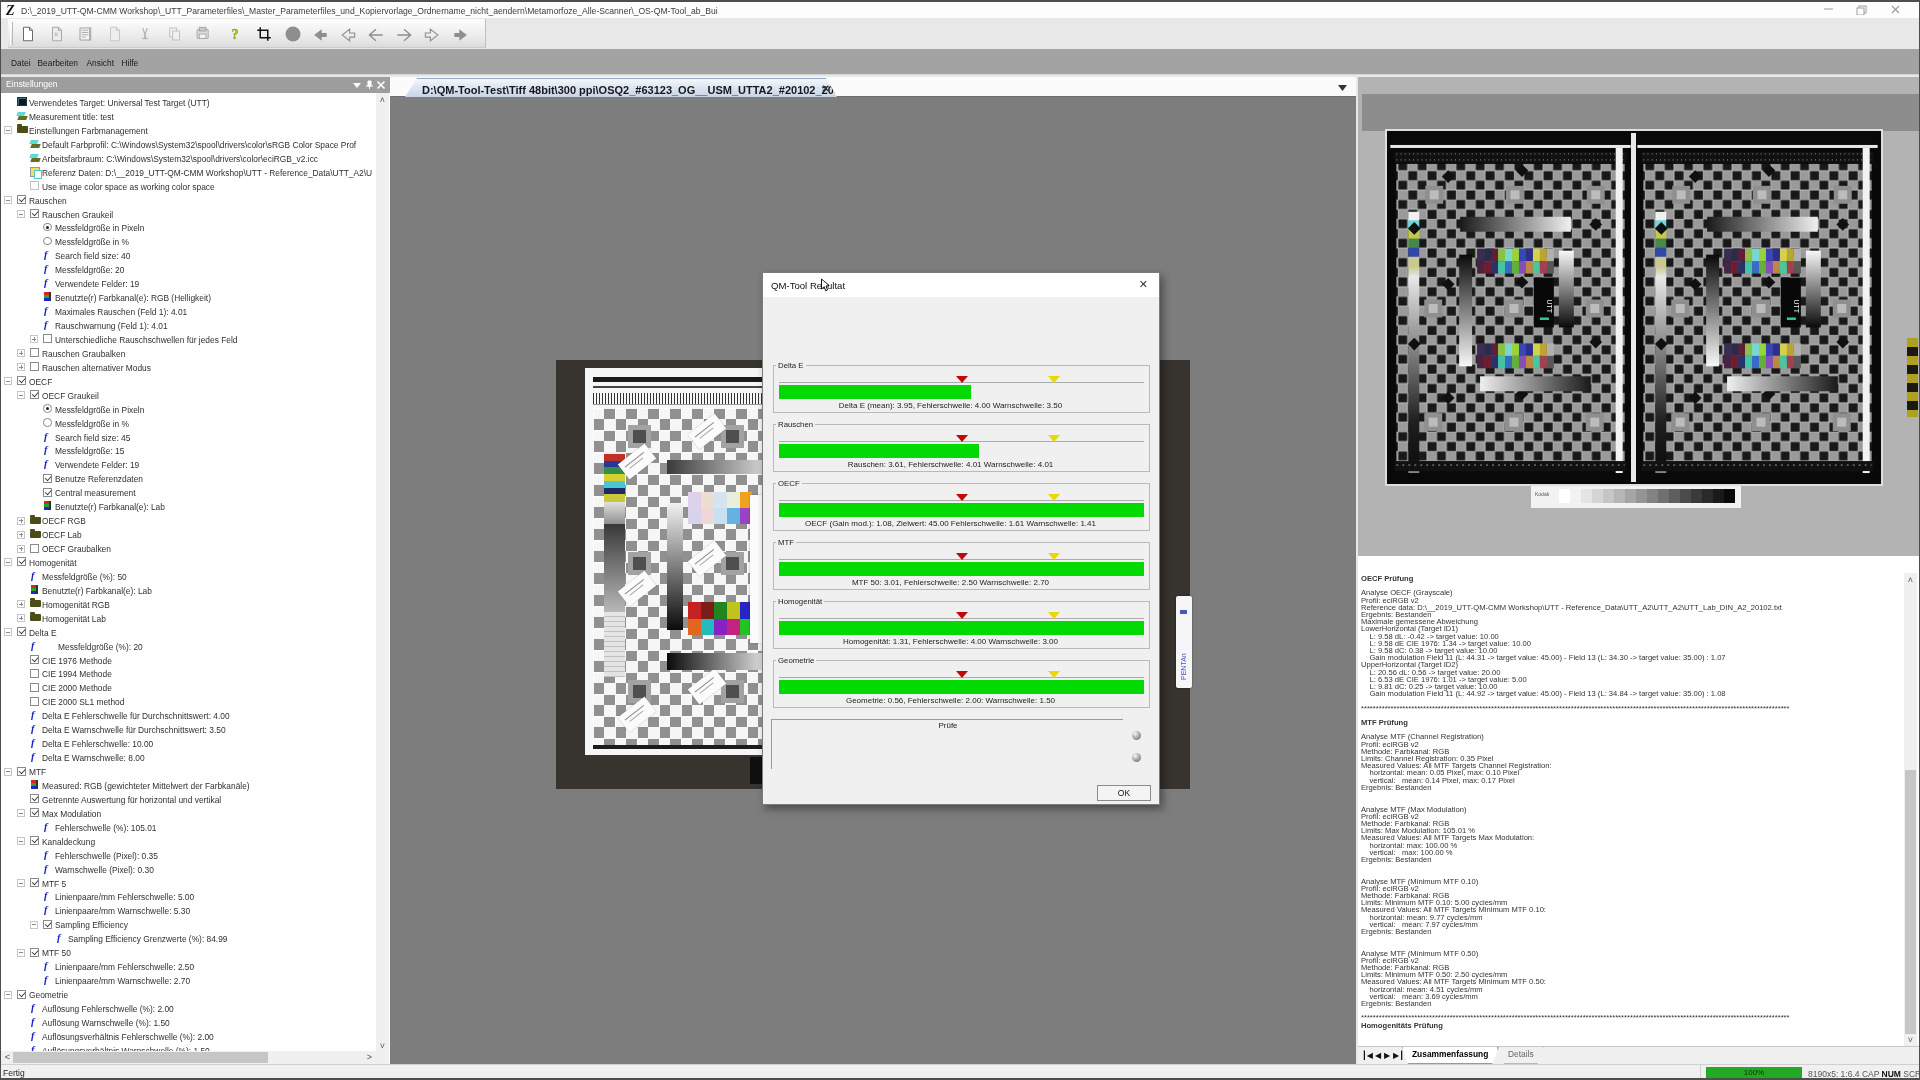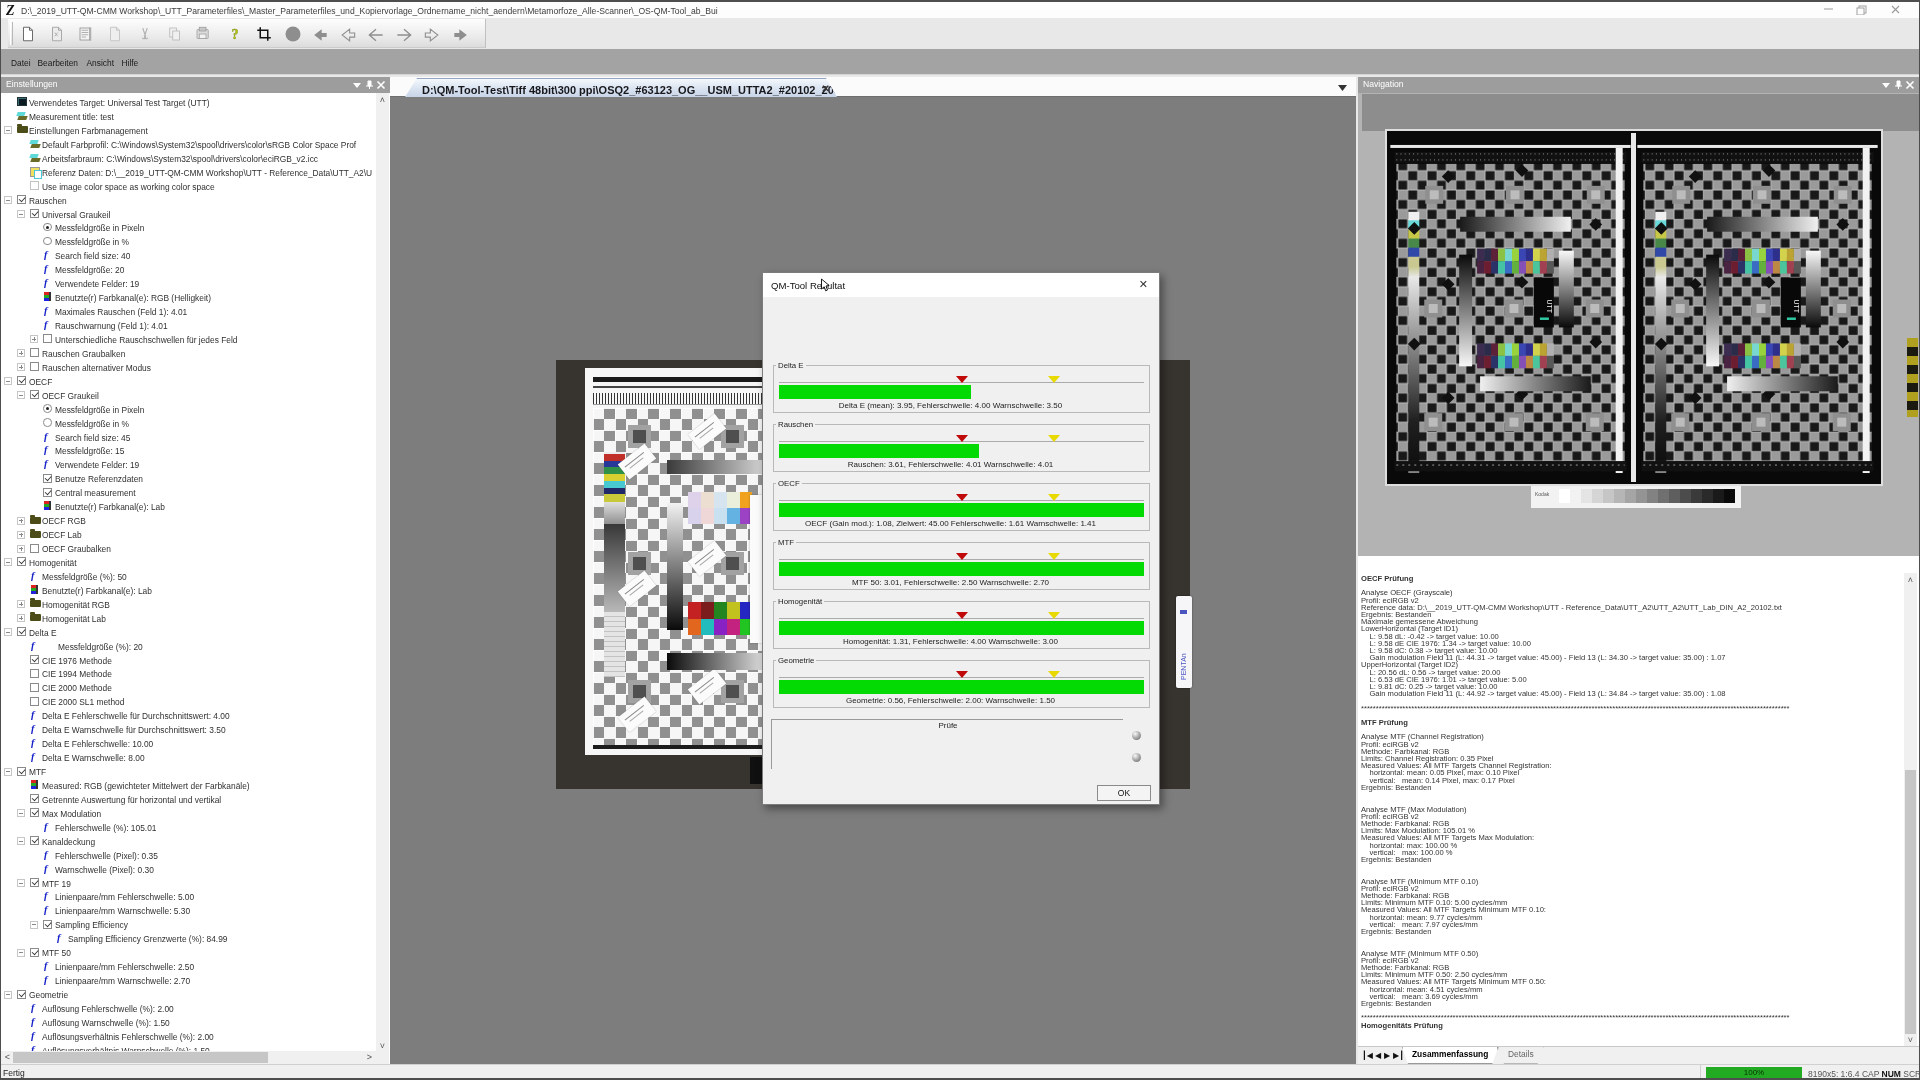--- a/index.html
+++ b/index.html
@@ -231,21 +231,21 @@
           <i></i>
         </span>
         <span class="cb c" style="left:16px"></span>
         <span class="tx" style="left:28px">Rauschen</span>
       </div>
 <div class="tr">
         <span class="exp m" style="left:16px">
           <i></i>
         </span>
         <span class="cb c" style="left:29px"></span>
-        <span class="tx" style="left:41px">Universal Graukeil</span>
+        <span class="tx" style="left:41px">Rauschen Graukeil</span>
       </div>
 <div class="tr">
         <span class="ra c" style="left:42px"></span>
         <span class="tx" style="left:54px">Messfeldgröße in Pixeln</span>
       </div>
 <div class="tr">
         <span class="ra" style="left:42px"></span>
         <span class="tx" style="left:54px">Messfeldgröße in %</span>
       </div>
 <div class="tr">
@@ -479,21 +479,21 @@
       </div>
 <div class="tr">
         <span class="fi" style="left:43px">f</span>
         <span class="tx" style="left:54px">Warnschwelle (Pixel): 0.30</span>
       </div>
 <div class="tr">
         <span class="exp m" style="left:16px">
           <i></i>
         </span>
         <span class="cb c" style="left:29px"></span>
-        <span class="tx" style="left:41px">MTF 19</span>
+        <span class="tx" style="left:41px">MTF 5</span>
       </div>
 <div class="tr">
         <span class="fi" style="left:43px">f</span>
         <span class="tx" style="left:54px">Linienpaare/mm Fehlerschwelle: 5.00</span>
       </div>
 <div class="tr">
         <span class="fi" style="left:43px">f</span>
         <span class="tx" style="left:54px">Linienpaare/mm Warnschwelle: 5.30</span>
       </div>
 <div class="tr">
@@ -679,29 +679,20 @@
 <div class="bar" style="width:365px"></div>
       <div class="cap2">Geometrie: 0.56, Fehlerschwelle: 2.00: Warnschwelle: 1.50</div>
     </div>
 <div class="a" style="left:8px;top:446px;width:352px;height:50px;border-top:1px solid #9a9a9a;border-left:1px solid #9a9a9a"></div>
 <div class="a" style="left:168px;top:448px;width:34px;font-size:8px;color:#222;text-align:center">Prüfe</div>
 <div class="sph" style="left:369px;top:458px"></div>
 <div class="sph" style="left:369px;top:480px"></div>
 <div id="okbtn">OK</div>
 </div>
 <div class="a" id="nav">
-    <div class="phdr">Navigation<svg class="hico" style="right:28px" width="10" height="10">
-        <path d="M1 3 L5 8 L9 3 Z" fill="#fff"></path>
-      </svg>
-<svg class="hico" style="right:16px" width="10" height="10">
-        <path d="M4 1 h3 v5 h-3 z M2 6 h7 M5.5 6 v3" stroke="#fff" fill="#fff" stroke-width="1"></path>
-      </svg>
-<svg class="hico" style="right:4px" width="10" height="10">
-        <path d="M1.5 1.5 L8.5 8.5 M8.5 1.5 L1.5 8.5" stroke="#fff" stroke-width="1.6"></path>
-      </svg></div>
     <div class="a" style="left:4px;top:17px;width:557px;height:37px;background:#8d8d8d"></div>
     <svg class="a" style="left:27px;top:52px" width="498" height="357">
 <defs>
 <pattern id="chk" width="19.4" height="19.4" patternUnits="userSpaceOnUse">
  <rect width="19.4" height="19.4" fill="#9a9a9a"></rect>
  <rect width="9.7" height="9.7" fill="#181818"></rect>
  <rect x="9.7" y="9.7" width="9.7" height="9.7" fill="#181818"></rect>
  <path d="M0 .4H19.4 M0 9.9H19.4 M0 19H19.4 M.4 0V19.4 M9.9 0V19.4 M19 0V19.4" stroke="#bdbdbd" stroke-width="0.7" fill="none" opacity="0.7"></path>
 </pattern>
 <linearGradient id="gh" x1="0" y1="0" x2="1" y2="0">

